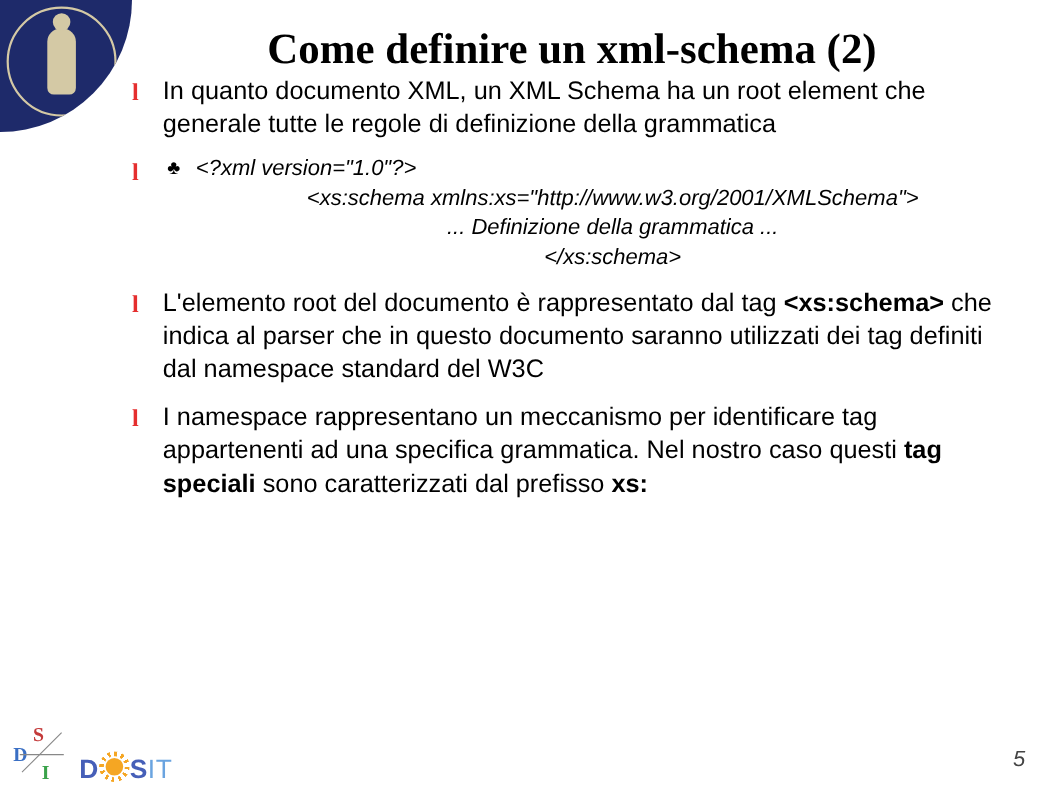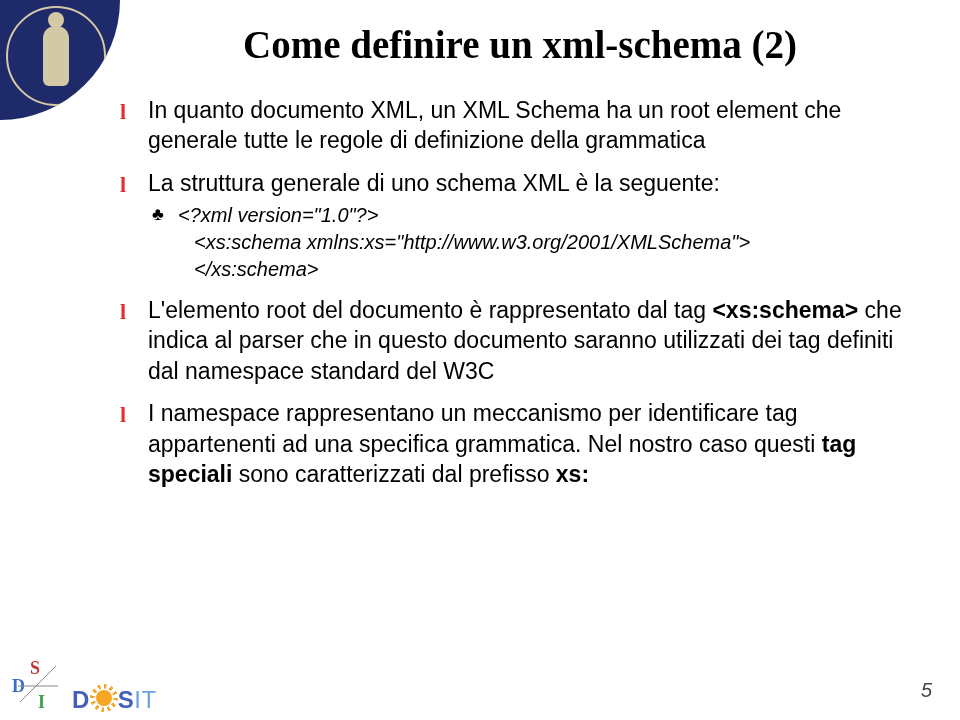--- a/index.html
+++ b/index.html
@@ -16,28 +16,28 @@
   }
   .logo-figure {
     width: 26px; height: 60px; background: #d4c9a5; border-radius: 12px 12px 6px 6px;
     position: relative;
   }
   .logo-figure::before {
     content: ""; position: absolute; top: -14px; left: 5px; width: 16px; height: 16px;
     background: #d4c9a5; border-radius: 50%;
   }
   .content { position: absolute; top: 22px; left: 120px; right: 40px; }
-  .title { font-family: "Times New Roman", Times, serif; font-weight: bold; font-size: 39px; text-align: center; margin-bottom: 28px; }
+  .title { font-family: "Times New Roman", Times, serif; font-weight: bold; font-size: 39px; text-align: center; }
   .bullets { list-style: none; font-size: 23px; line-height: 1.32; }
   .bullets > li { position: relative; padding-left: 28px; margin-bottom: 12px; }
   .lmark { position: absolute; left: 0; top: 2px; color: #e52e2e; font-weight: bold; font-family: "Times New Roman", serif; font-size: 22px; }
   .sub { list-style: none; margin-top: 4px; }
   .sub > li { position: relative; padding-left: 30px; font-size: 20px; font-style: italic; line-height: 1.35; }
   .club { position: absolute; left: 4px; top: 0; font-style: normal; color: #000; font-size: 18px; }
-  .sub .l2 { padding-left: 46px; }
+  .sub .l2 { padding-left: 46px; text-align: center; }
   b.term { font-weight: bold; }
   .footer-logos { position: absolute; left: 12px; bottom: 10px; display: flex; align-items: flex-end; gap: 8px; }
   .logo-sdi { width: 52px; height: 52px; position: relative; }
   .logo-sdi .b { position: absolute; font-family: "Times New Roman", serif; font-size: 18px; font-weight: bold; }
   .logo-disit { font-family: Arial, sans-serif; font-size: 24px; font-weight: 300; color: #6aa4e0; letter-spacing: 0.5px; position: relative; top: 4px; }
   .logo-disit .ds { color: #465fb8; font-weight: 600; }
   .logo-disit .sun { display: inline-block; width: 28px; height: 28px; position: relative; vertical-align: -4px; }
   .logo-disit .sun::before { content: ""; position: absolute; inset: 6px; background: #f5a623; border-radius: 50%; }
   .logo-disit .sun::after {
     content: ""; position: absolute; inset: 0;
@@ -62,27 +62,27 @@
 
     <ul class="bullets">
 
       <li>
         <span class="lmark">l</span>
         <span>In quanto documento XML, un XML Schema ha un root element che generale tutte le regole di definizione della grammatica</span>
       </li>
 
       <li>
         <span class="lmark">l</span>
-        <span>La struttura generale di uno schema XML è la seguente:</span>
         <ul class="sub">
           <li>
             <span class="club">♣</span>
             <span>&lt;?xml version="1.0"?&gt;</span>
           </li>
           <li class="l2"><span>&lt;xs:schema xmlns:xs="http://www.w3.org/2001/XMLSchema"&gt;</span></li>
+          <li class="l2"><span>... Definizione della grammatica ...</span></li>
           <li class="l2"><span>&lt;/xs:schema&gt;</span></li>
         </ul>
       </li>
 
       <li>
         <span class="lmark">l</span>
         <span>L'elemento root del documento è rappresentato dal tag <b class="term">&lt;xs:schema&gt;</b> che indica al parser che in questo documento saranno utilizzati dei tag definiti dal namespace standard del W3C</span>
       </li>
 
       <li>

